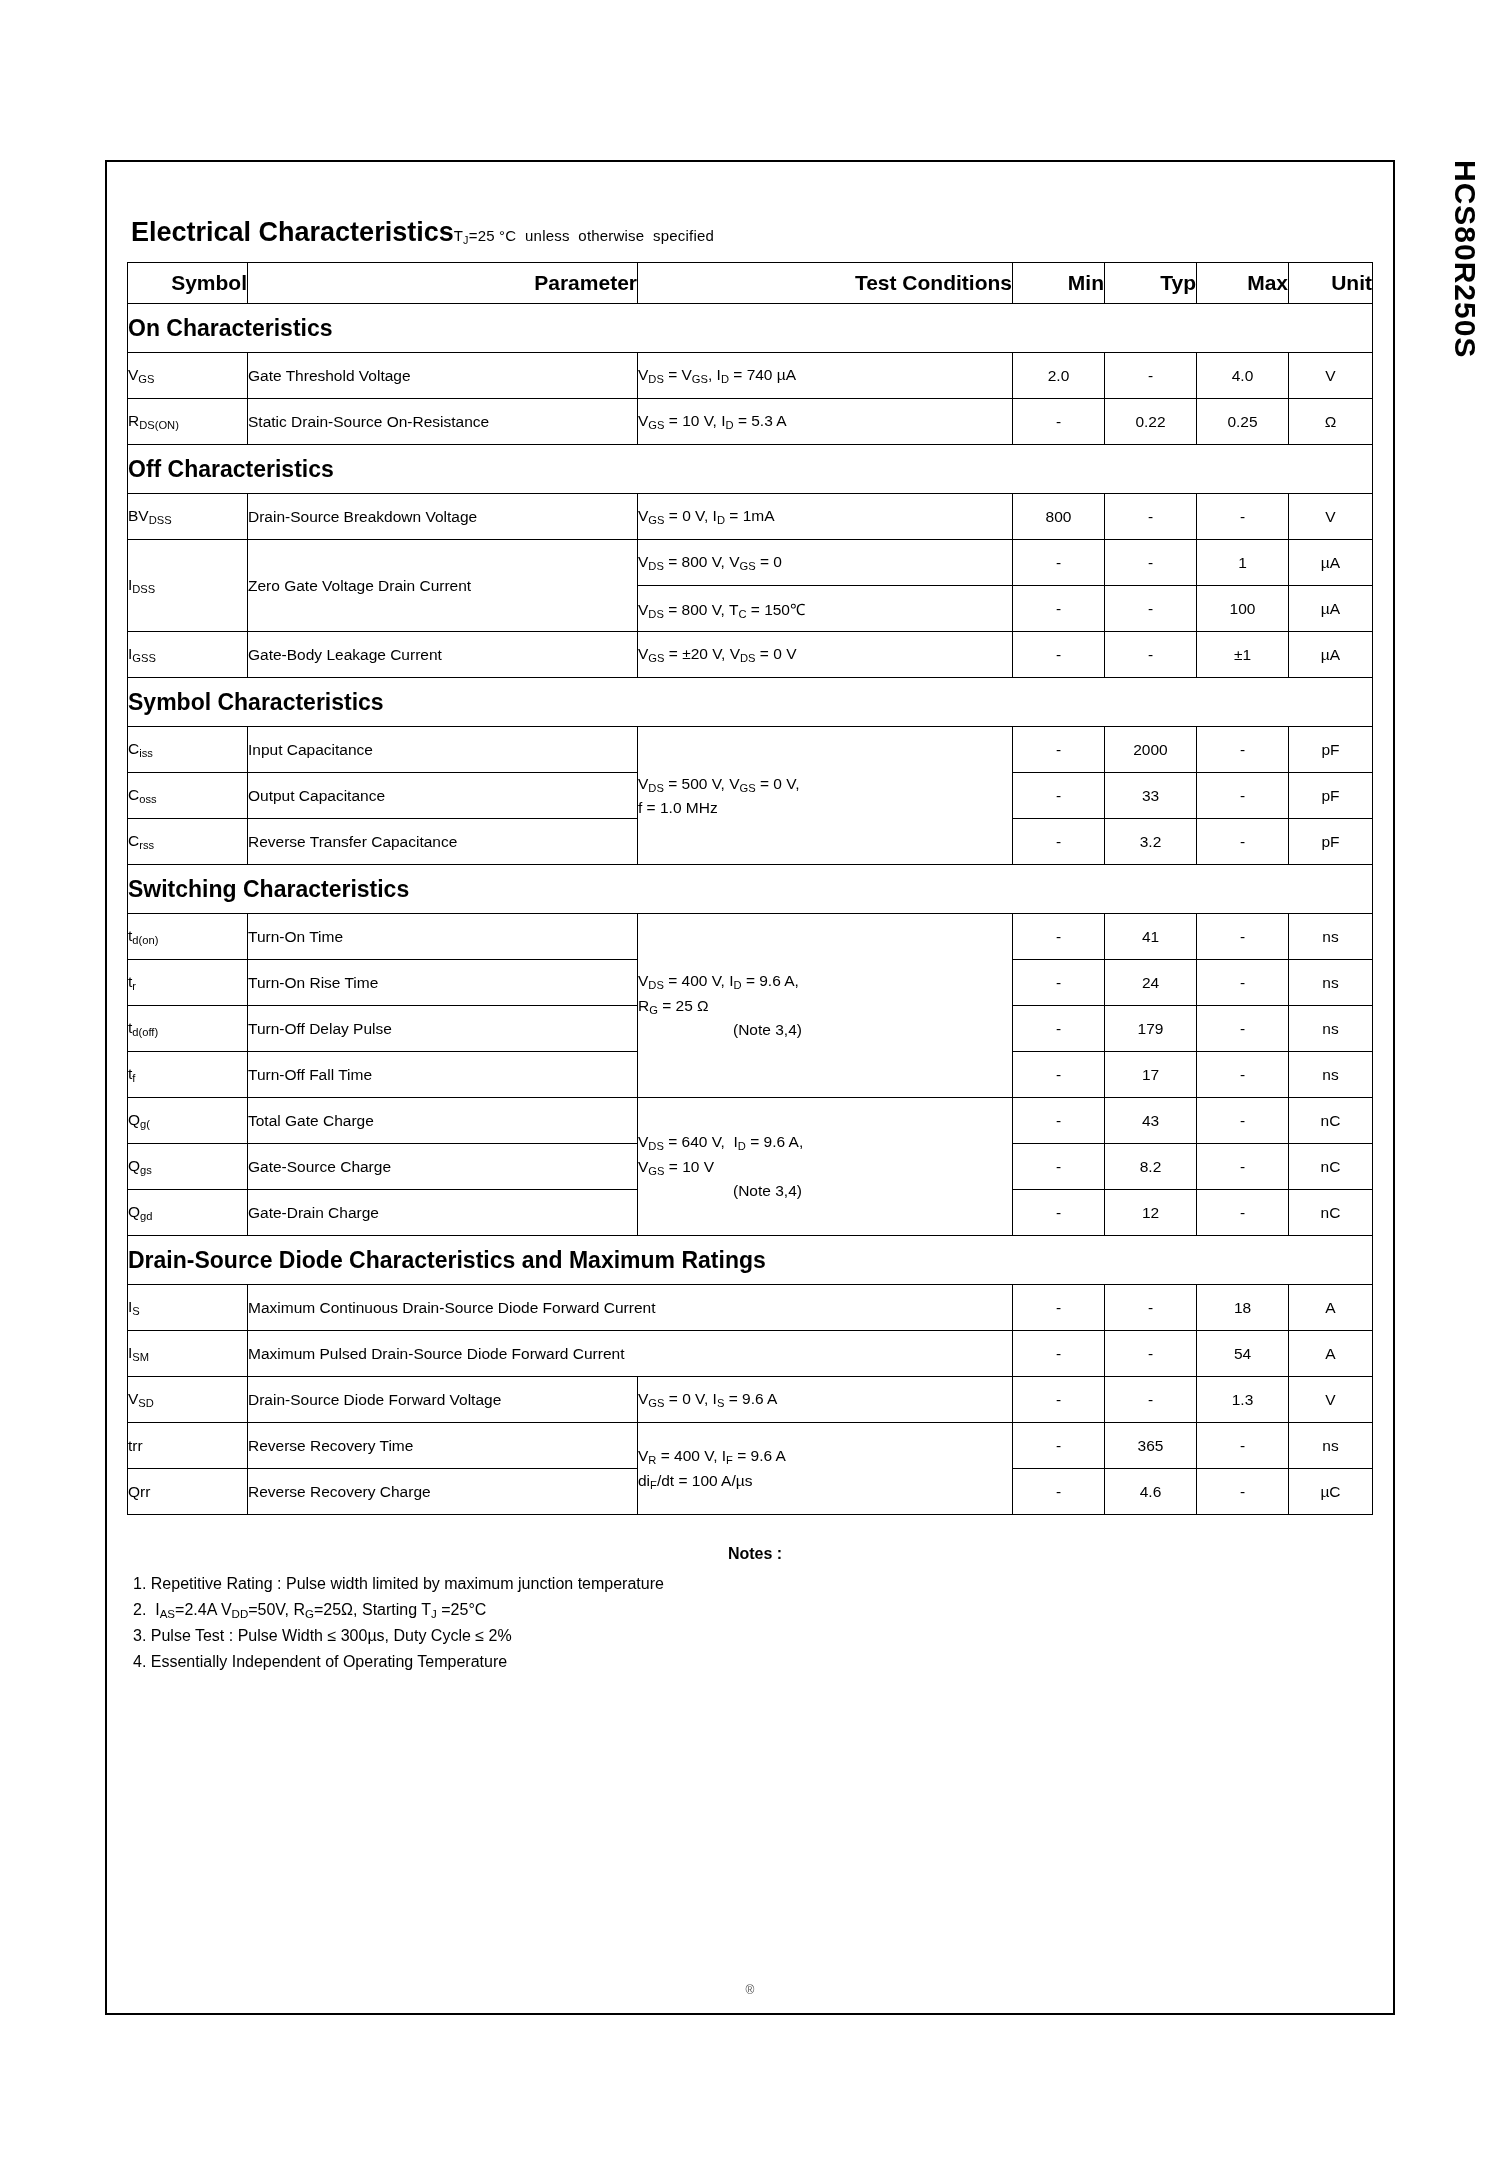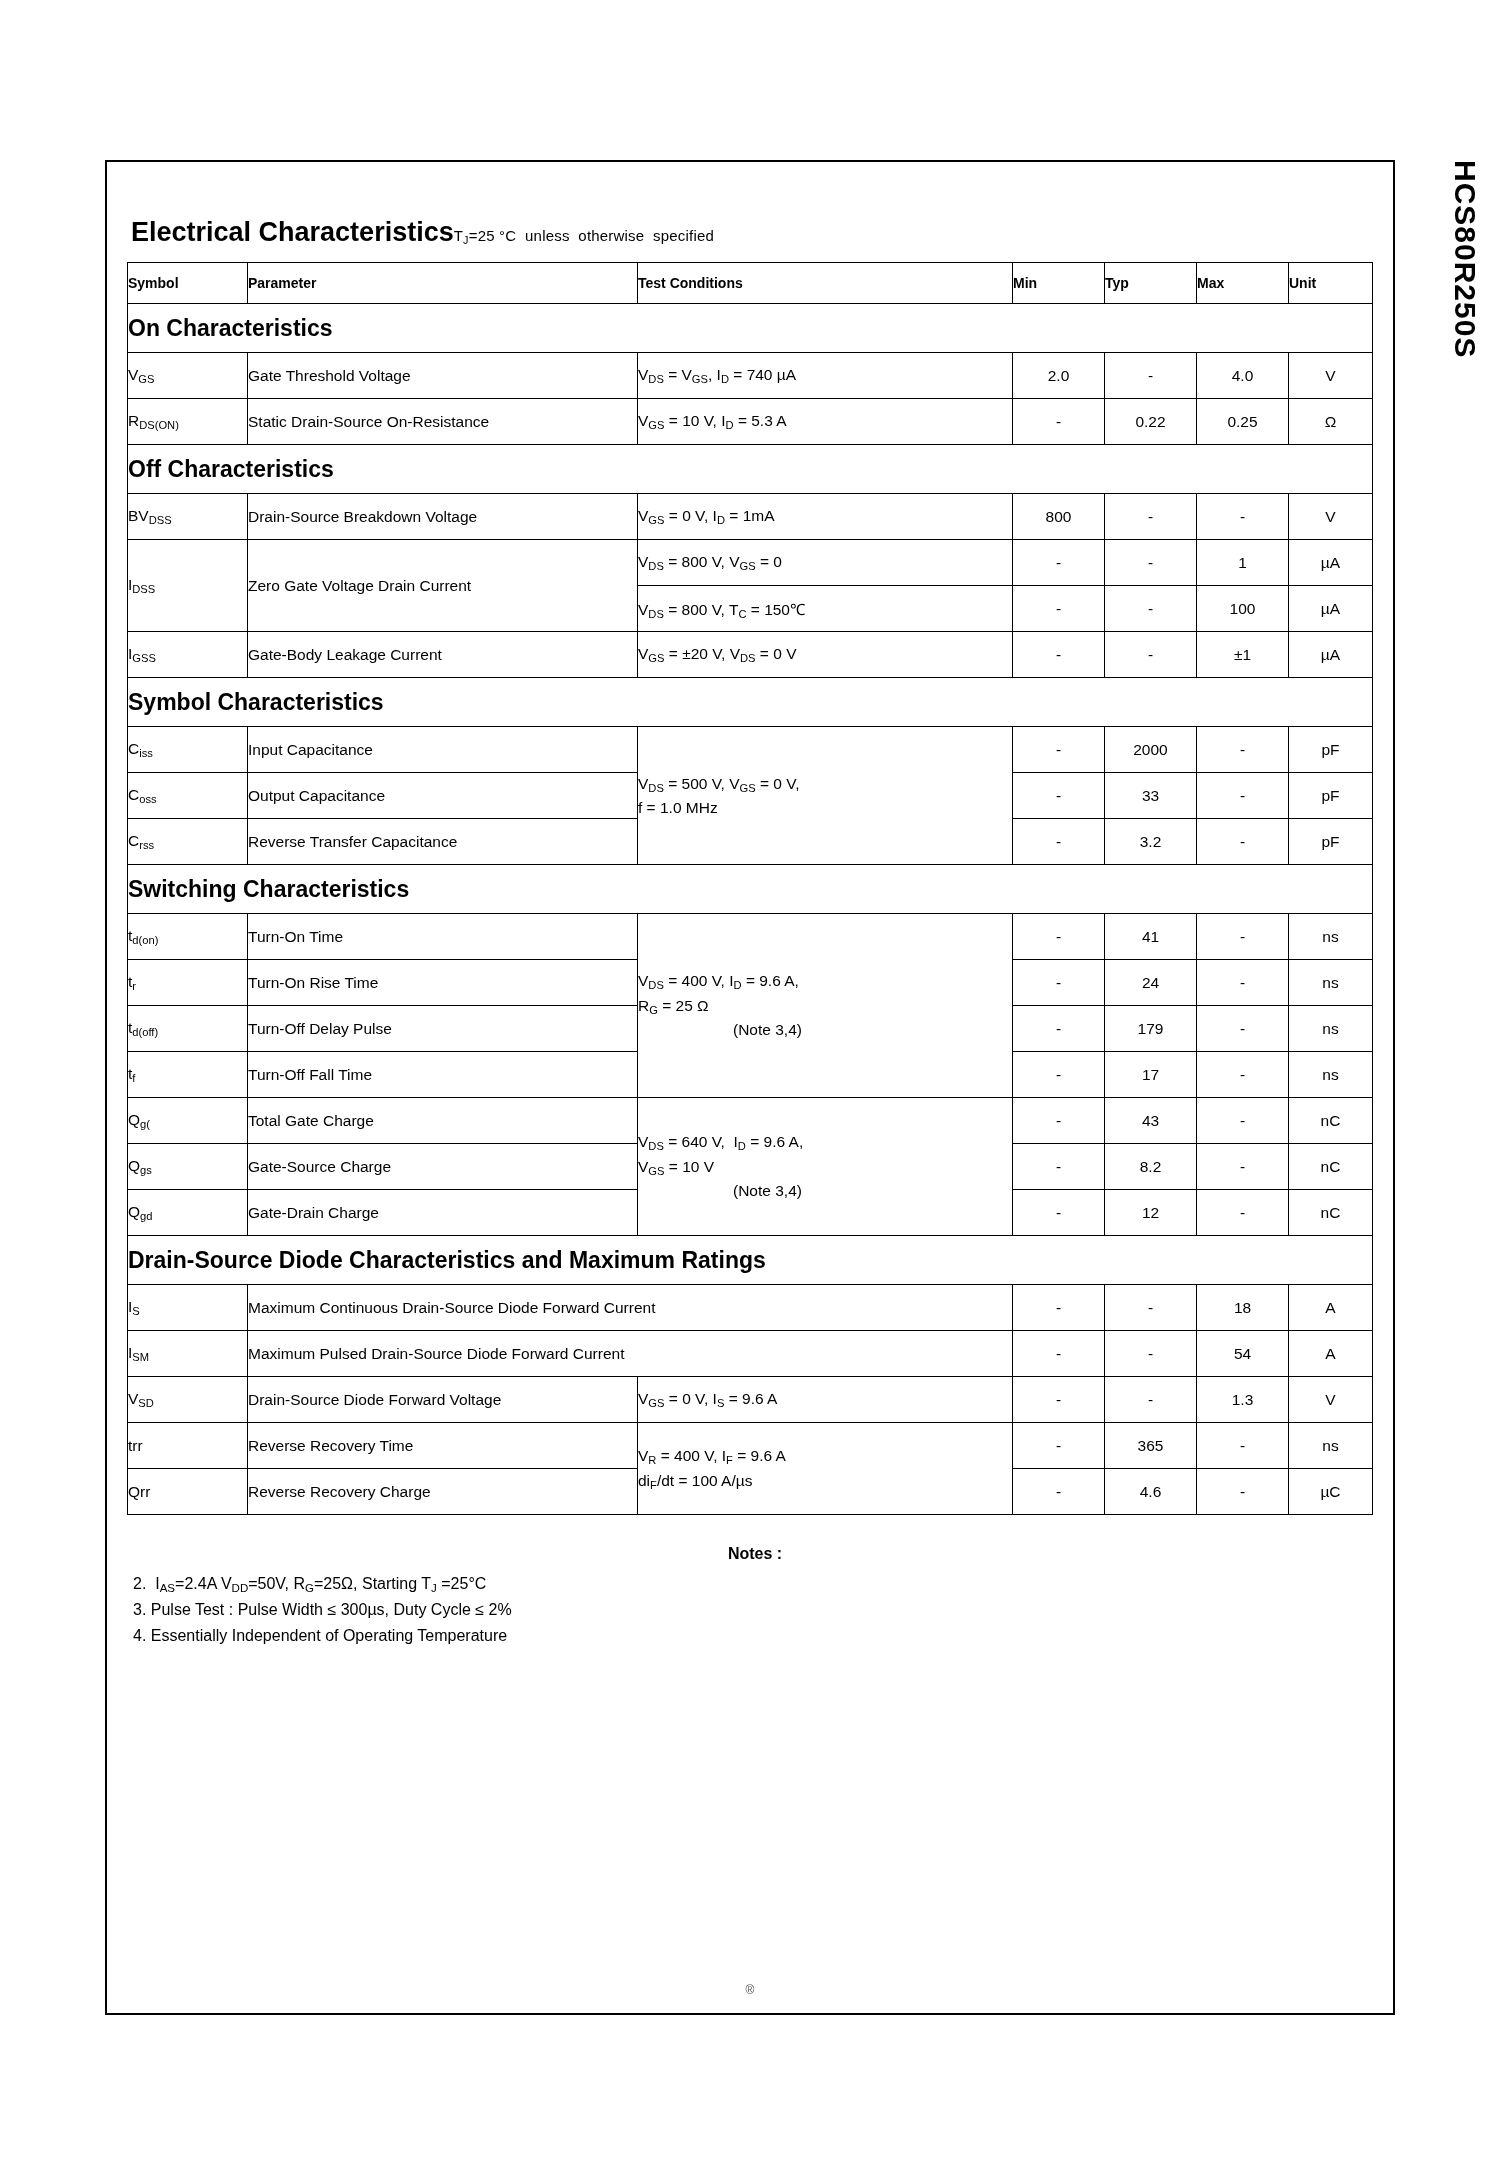--- a/index.html
+++ b/index.html
@@ -67,23 +67,23 @@
   .c-sym   { width: 120px; }
   .c-par   { width: 390px; }
   .c-cond  { width: 375px; }
   .c-min   { width: 92px; }
   .c-typ   { width: 92px; }
   .c-max   { width: 92px; }
   .c-unit  { width: 84px; }
 
   thead th {
     font-weight: bold;
-    text-align: left;
+    text-align: right;
     height: 40px;
-    font-size: 14px;
+    font-size: 21px;
   }
   td.cell {
     height: 45px;
     padding: 0 10px;
   }
   td.center { text-align: center; padding: 0 4px; }
   td.sym { padding-left: 14px; }
   td.par { padding-left: 14px; }
   td.cond { padding-left: 14px; }
 
@@ -352,20 +352,21 @@
           <td class="cell center">4.6</td>
           <td class="cell center">-</td>
           <td class="cell center">µC</td>
         </tr>
 
       </tbody>
     </table>
 
     <div class="notes">
       <div class="hdr">Notes :</div>
+      <div>1.  Repetitive Rating : Pulse width limited by maximum junction temperature</div>
       <div>2.&nbsp; I<sub>AS</sub>=2.4A V<sub>DD</sub>=50V, R<sub>G</sub>=25Ω, Starting T<sub>J</sub> =25°C</div>
       <div>3.  Pulse Test : Pulse Width ≤ 300µs, Duty Cycle ≤ 2%</div>
       <div>4.  Essentially Independent of Operating Temperature</div>
     </div>
 
   </div>
   <div class="reg">®</div>
 </div>
 
 </body></html>

